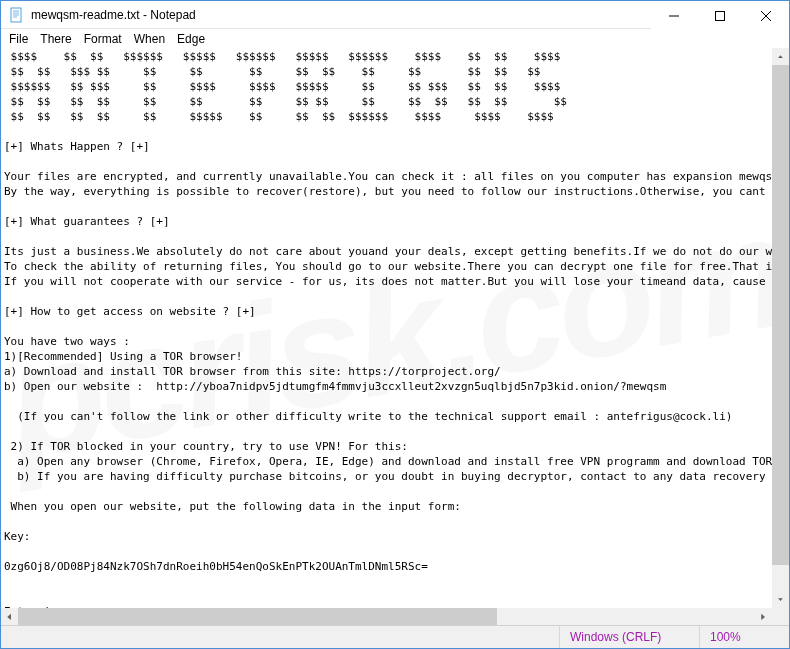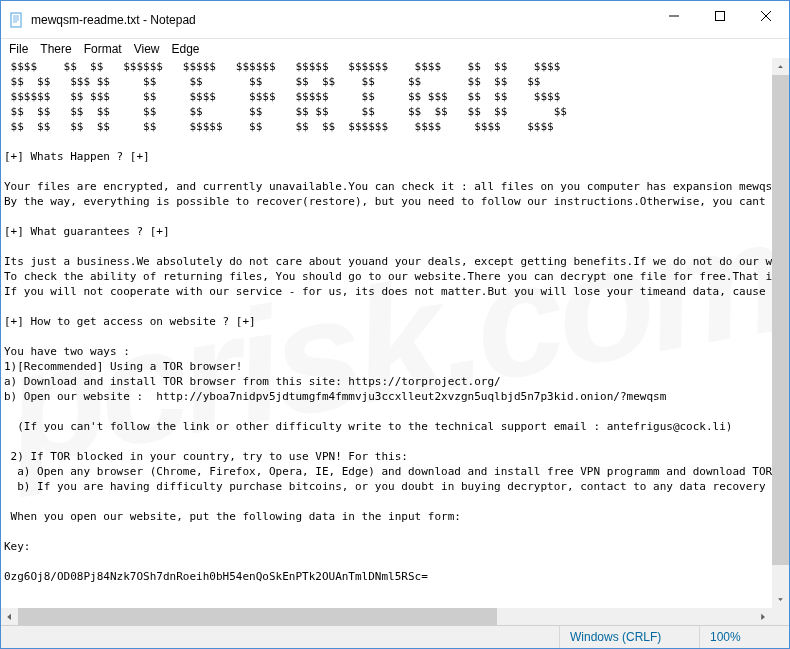--- a/index.html
+++ b/index.html
@@ -9,21 +9,21 @@
   width: 790px;
   height: 649px;
   display: flex;
   flex-direction: column;
   border: 1px solid #4a8fd6;
   background: #fff;
   position: relative;
 }
 
 .titlebar {
-  height: 38px;
+  height: 28px;
   background: #fff;
   display: flex;
   align-items: center;
   padding-left: 8px;
   border-bottom: 1px solid #e5e5e5;
 }
 .titlebar-icon {
   width: 16px; height: 16px;
   margin-right: 6px;
   display: inline-flex;
@@ -126,21 +126,21 @@
   background: #f0f0f0;
 }
 
 .statusbar {
   height: 23px;
   background: #f0f0f0;
   border-top: 1px solid #d0d0d0;
   display: flex;
   align-items: flex-start;
   font-size: 12px;
-  color: #0369a1;
+  color: #a21caf;
 }
 .status-cell {
   padding: 0 10px;
   height: 100%;
   display: flex;
   align-items: center;
   border-left: 1px solid #d7d7d7;
 }
 .status-spacer { flex: 1; }
 
@@ -191,21 +191,21 @@
             <line x1="10" y1="0" x2="0" y2="10" stroke="#000" stroke-width="1"></line>
           </svg>
       </div>
     </div>
   </div>
 
   <div class="menubar">
     <span class="menubar-item">File</span>
     <span class="menubar-item">There</span>
     <span class="menubar-item">Format</span>
-    <span class="menubar-item">View</span>
+    <span class="menubar-item">When</span>
     <span class="menubar-item">Edge</span>
   </div>
 
   <div class="textarea-wrap">
     <div class="text-content"> $$$$    $$  $$   $$$$$$   $$$$$   $$$$$$   $$$$$   $$$$$$    $$$$    $$  $$    $$$$
  $$  $$   $$$ $$     $$     $$       $$     $$  $$    $$     $$       $$  $$   $$
  $$$$$$   $$ $$$     $$     $$$$     $$$$   $$$$$     $$     $$ $$$   $$  $$    $$$$
  $$  $$   $$  $$     $$     $$       $$     $$ $$     $$     $$  $$   $$  $$       $$
  $$  $$   $$  $$     $$     $$$$$    $$     $$  $$  $$$$$$    $$$$     $$$$    $$$$
 

